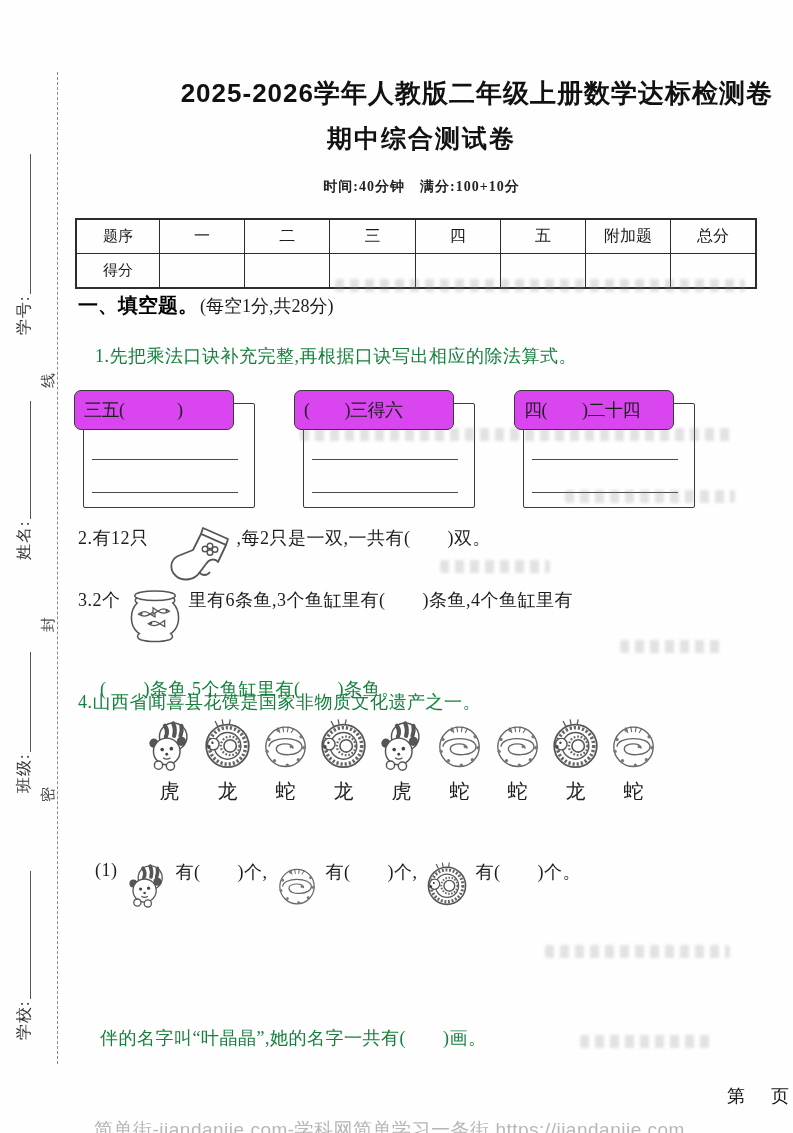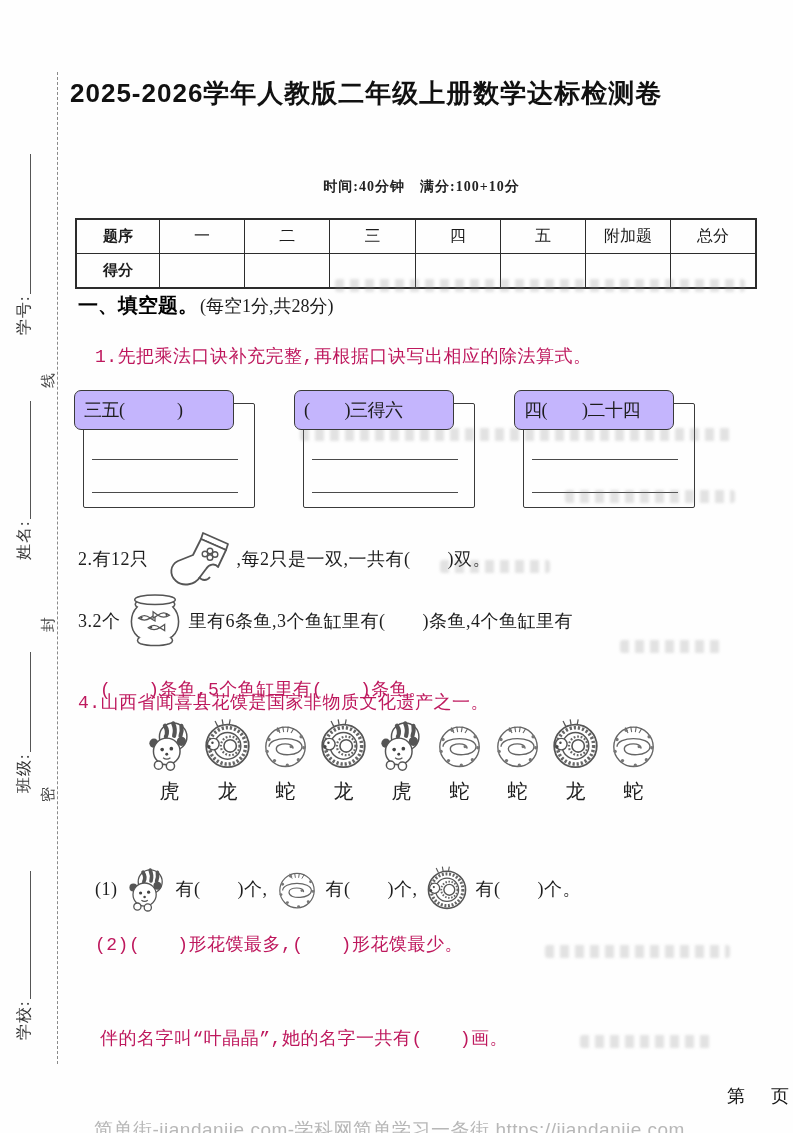--- a/index.html
+++ b/index.html
@@ -8,46 +8,46 @@
 
   
   .seal-dash{position:absolute;left:57px;top:72px;height:992px;border-left:1.5px dashed #8a8a8a;}
   .vfield{position:absolute;left:14px;transform:rotate(-90deg);transform-origin:0 0;
           white-space:nowrap;font-size:16px;color:#333;letter-spacing:1px;}
   .vblank{display:inline-block;border-bottom:1.2px solid #555;height:1px;vertical-align:-2px;margin-left:2px;}
   .sealchar{position:absolute;left:39px;transform:rotate(-90deg);transform-origin:0 0;
             font-size:15px;color:#444;}
 
   
-  .title1{position:absolute;left:70px;right:20px;top:76px;text-align:left;
+  .title1{position:absolute;left:70px;right:20px;top:76px;text-align:right;
           font-family:"Liberation Sans","DejaVu Sans",sans-serif;font-weight:800;font-size:26px;letter-spacing:1px;color:#111;}
   .title2{position:absolute;left:70px;right:20px;top:122px;text-align:center;
           font-family:"Liberation Sans","DejaVu Sans",sans-serif;font-weight:800;font-size:25px;letter-spacing:2px;color:#111;}
   .meta{position:absolute;left:70px;right:20px;top:178px;text-align:center;font-size:14px;font-weight:600;letter-spacing:1px;color:#222;}
 
   
   table.score{position:absolute;left:75px;top:218px;width:682px;border-collapse:collapse;
               font-size:16px;table-layout:fixed;}
   table.score td{border:1.5px solid #2c2c2c;height:31px;text-align:center;vertical-align:middle;}
   table.score{border:2.5px solid #2c2c2c;}
-  table.score td.lbl{font-weight:700;font-family:"Liberation Sans","DejaVu Sans",sans-serif;font-size:15px;margin-left:21px;}
+  table.score td.lbl{font-weight:400;font-family:"Liberation Sans","DejaVu Sans",sans-serif;font-size:15px;margin-left:21px;}
 
   
   .sec-head{position:absolute;left:78px;top:292px;white-space:nowrap;}
   .sec-head .b{font-family:"Liberation Sans","DejaVu Sans",sans-serif;font-weight:800;font-size:20px;color:#000000;}
   .sec-head .n{font-size:18px;margin-left:2px;}
-  .tline{position:absolute;white-space:nowrap;font-size:18px;letter-spacing:0.5px;color:#be185d;font-family:Liberation Mono, monospace;}
-  .trow{position:absolute;display:flex;align-items:center;white-space:nowrap;font-size:18px;letter-spacing:0.5px;color:#1d1d1d;}
+  .tline{position:absolute;white-space:nowrap;font-size:18px;letter-spacing:0.5px;color:#15803d;}
+  .trow{position:absolute;display:flex;align-items:flex-start;white-space:nowrap;font-size:18px;letter-spacing:0.5px;color:#1d1d1d;}
 
   
   .cards{position:absolute;left:83px;top:390px;display:flex;gap:48px;}
   .card{position:relative;width:172px;height:118px;}
   .card .cbody{position:absolute;left:0;top:13px;right:0;bottom:0;border:1.6px solid #3a3a3a;border-radius:2px;background:transparent;}
   .card .ctab{position:absolute;left:-9px;top:0;width:160px;height:40px;border:1.7px solid #3a3a3a;border-radius:7px;
-              background:#c4b5fd;z-index:2;display:flex;align-items:center;padding-left:9px;box-sizing:border-box;
+              background:#d946ef;z-index:2;display:flex;align-items:center;padding-left:9px;box-sizing:border-box;
               font-size:18px;letter-spacing:-0.5px;white-space:nowrap;}
   .card .wline{position:absolute;left:8px;right:16px;border-bottom:1.4px solid #4a4a4a;}
 
   
   .bunrow{position:absolute;left:142px;top:716px;display:flex;gap:3px;}
   .bun{margin:0;width:55px;text-align:center;}
   .bun svg{width:55px;height:58px;display:block;}
   .bun figcaption{font-size:20px;margin-top:4px;color:#1d1d1d;}
   .inline-icon{flex:0 0 auto;}
 
@@ -175,20 +175,21 @@
     <span>班级:</span><span class="vblank" style="width:100px"></span>
   </div>
   <div class="vfield" style="top:1040px">
     <span>学校:</span><span class="vblank" style="width:128px"></span>
   </div>
   <div class="sealchar" style="top:388px">线</div>
   <div class="sealchar" style="top:632px">封</div>
   <div class="sealchar" style="top:802px">密</div>
 
   <div class="title1">2025-2026学年人教版二年级上册数学达标检测卷</div>
+  <div class="title2">期中综合测试卷</div>
   <div class="meta">时间:40分钟　满分:100+10分</div>
 
   <table class="score">
     <tbody>
         <tr>
       <td class="lbl" style="width:80px">题序</td>
       <td>一</td>
       <td>二</td>
       <td>三</td>
       <td>四</td>
@@ -320,21 +321,20 @@
     <span>有(　　)个,</span>
     <svg class="inline-icon" width="48" height="50" style="margin:0 5px">
         <use href="#bun-snake"></use>
       </svg>
     <span>有(　　)个,</span>
     <svg class="inline-icon" width="48" height="50" style="margin:0 5px">
         <use href="#bun-dragon"></use>
       </svg>
     <span>有(　　)个。</span>
   </div>
-  <div class="tline" style="left:95px;top:932px">(2)(　　)形花馍最多,(　　)形花馍最少。</div>
 
   <div class="tline" style="left:100px;top:1026px">伴的名字叫“叶晶晶”,她的名字一共有(　　)画。</div>
 
   <div class="bleed" style="left:335px;top:279px;width:410px"></div>
   <div class="bleed" style="left:300px;top:428px;width:430px"></div>
   <div class="bleed" style="left:565px;top:490px;width:170px"></div>
   <div class="bleed" style="left:440px;top:560px;width:110px"></div>
   <div class="bleed" style="left:620px;top:640px;width:100px"></div>
   <div class="bleed" style="left:545px;top:945px;width:185px"></div>
   <div class="bleed" style="left:580px;top:1035px;width:130px"></div>

